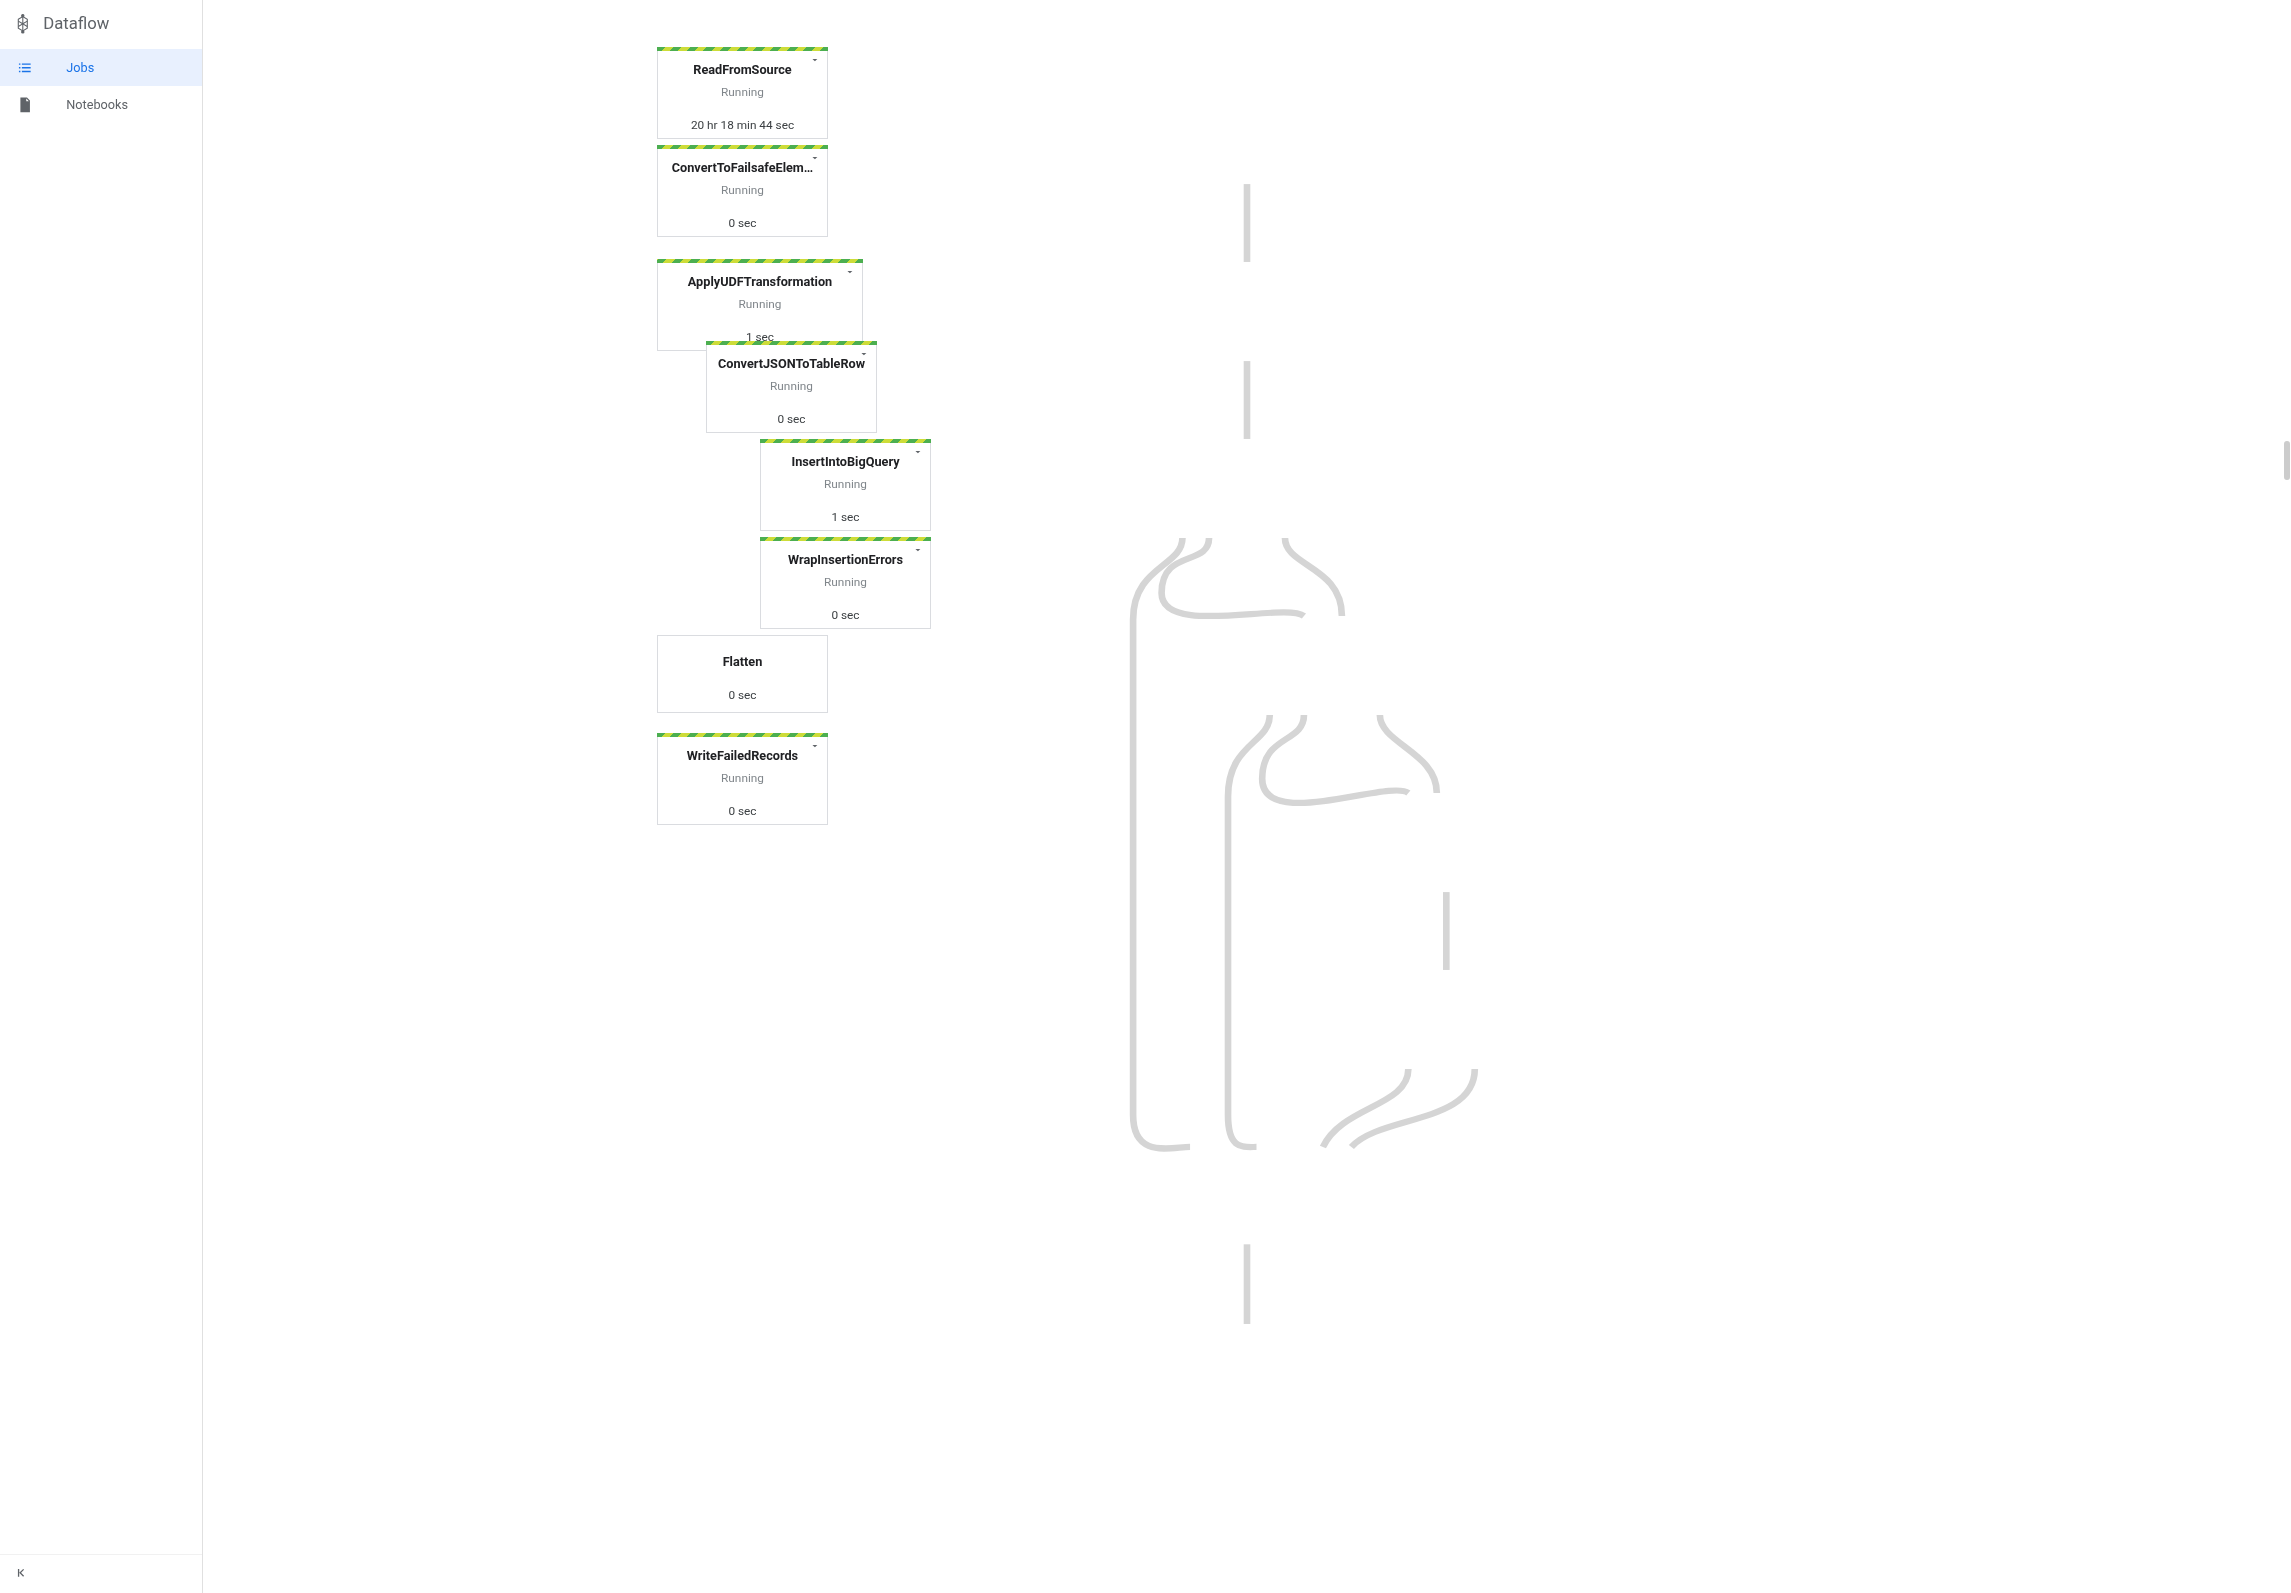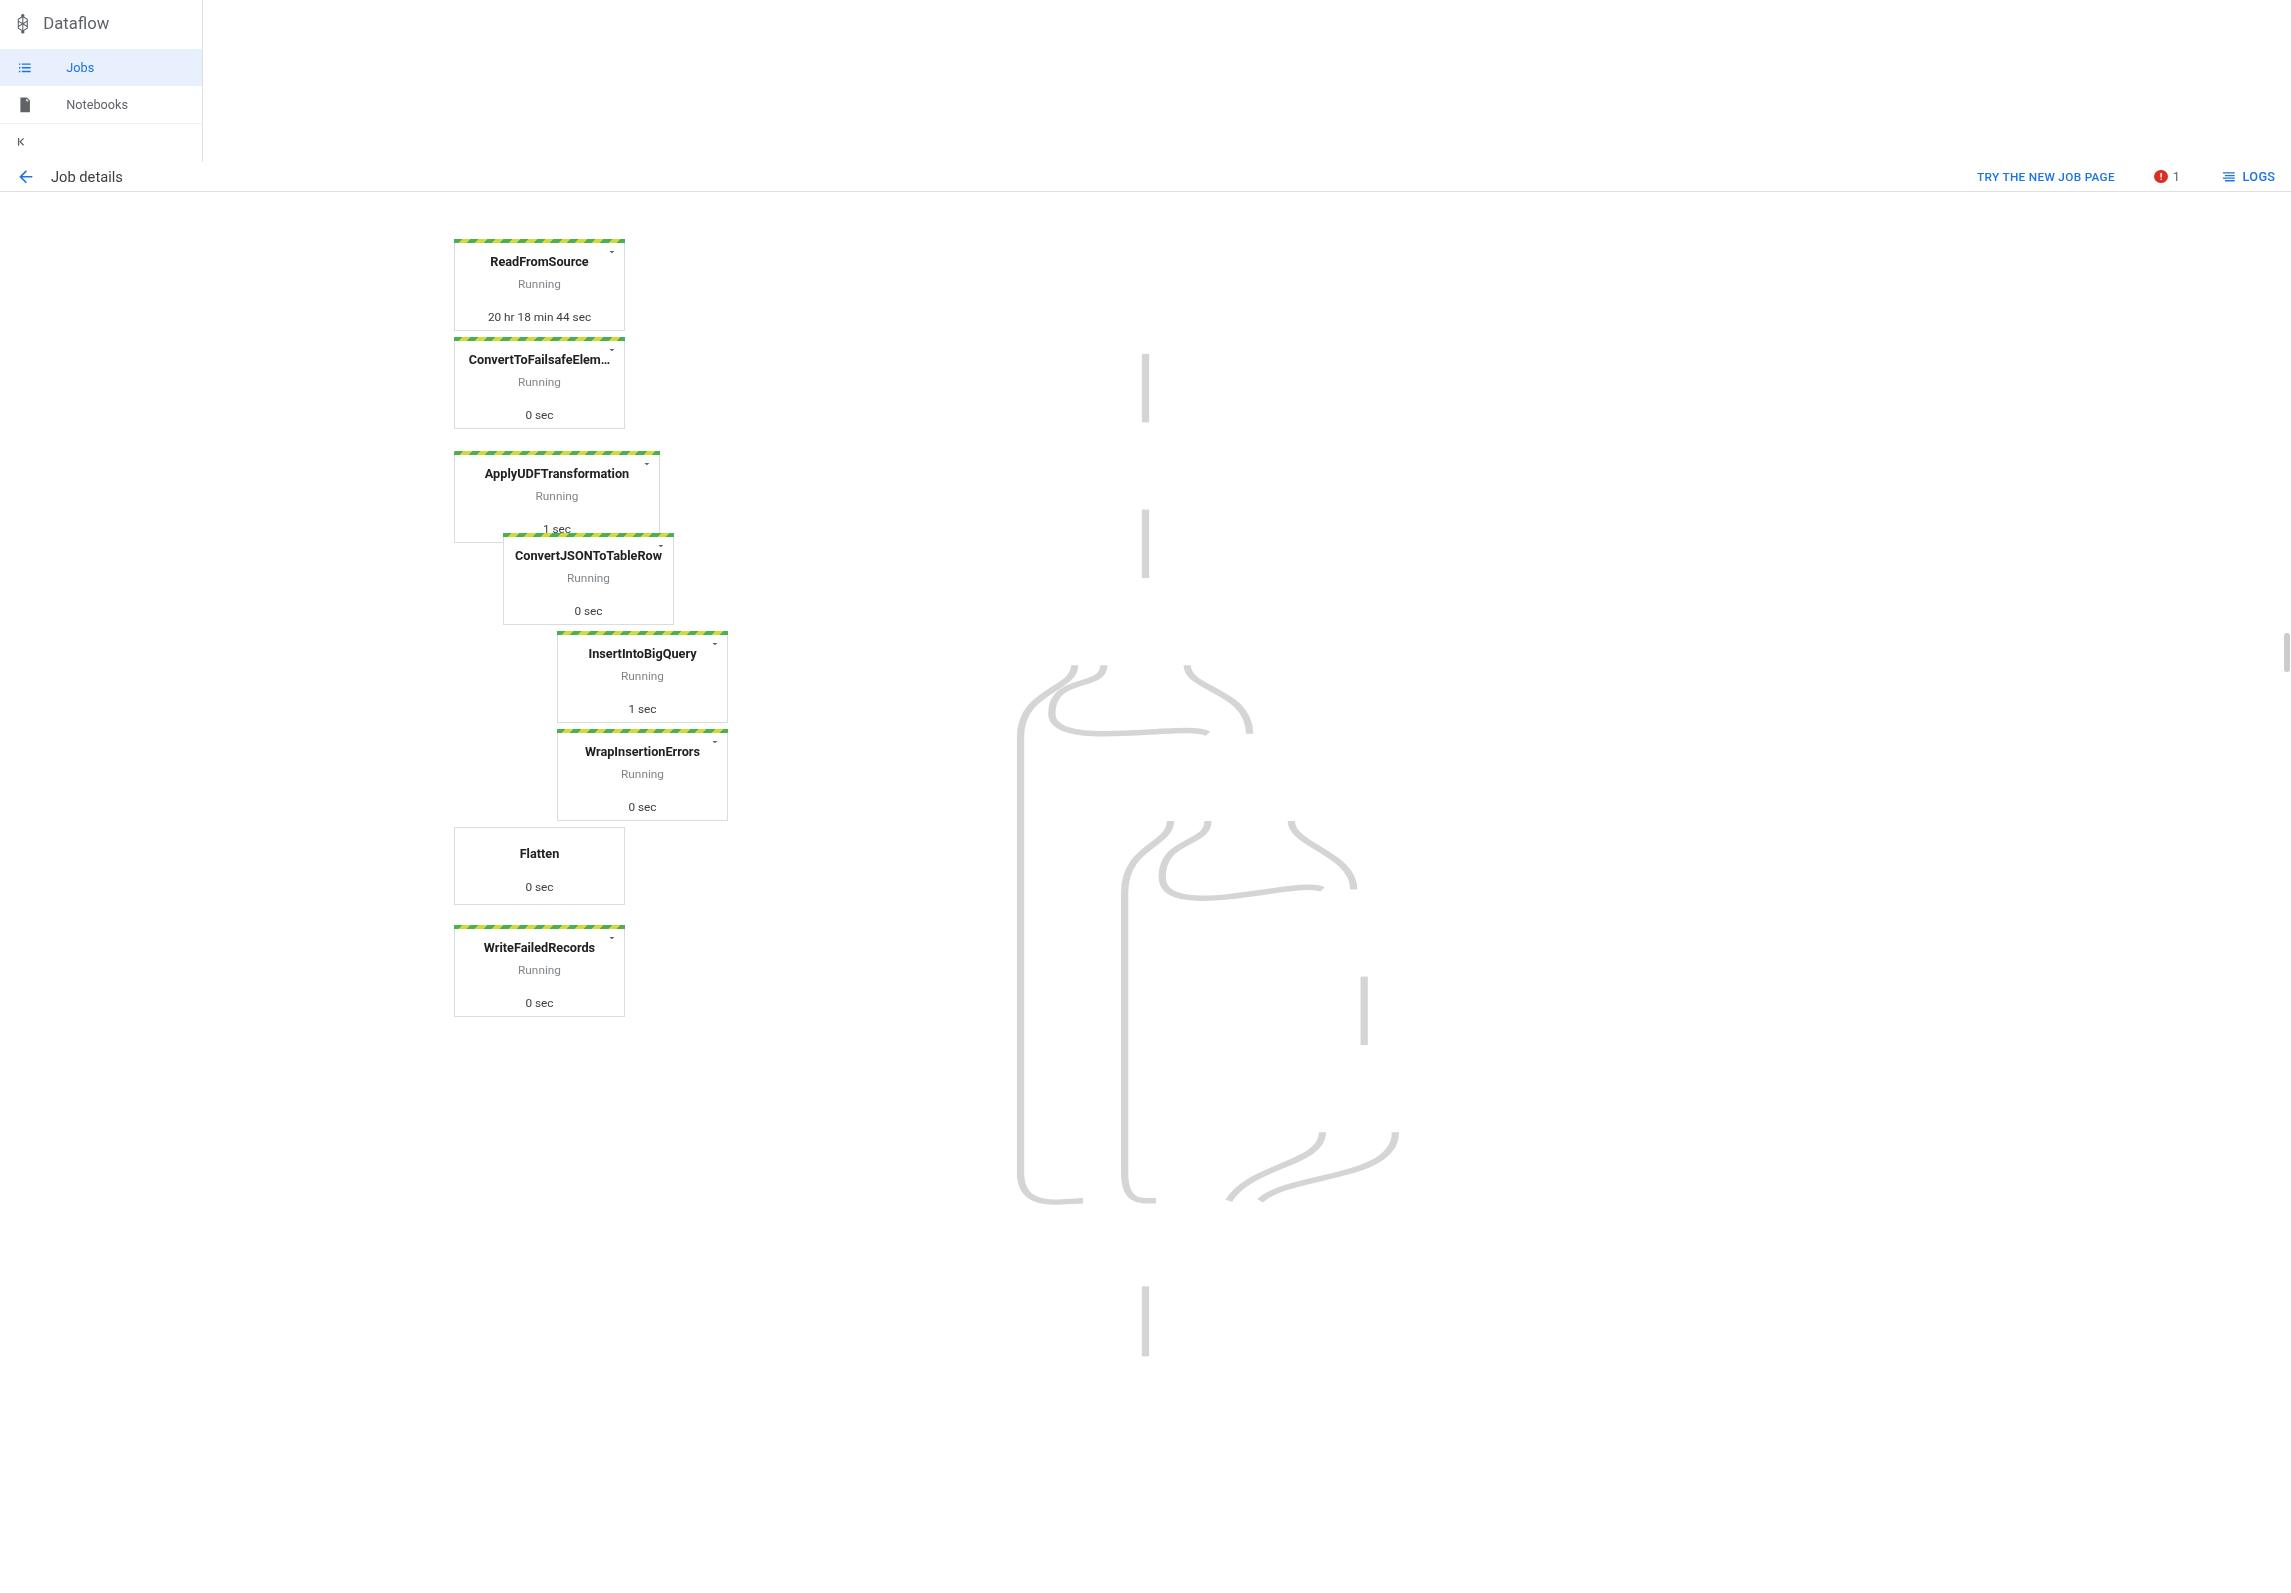--- a/index.html
+++ b/index.html
@@ -1,17 +1,17 @@
 <!DOCTYPE html>
 <html><head>
 <meta charset="utf-8">
 <style>
   * { box-sizing: border-box; margin: 0; padding: 0; }
   html, body { height: 100%; font-family: 'Google Sans', Roboto, Arial, sans-serif; font-size: 12.7px; color: #3c4043; background: #fff; }
-  .app { display: flex; height: 100vh; flex-direction: column; }
+  .app { display: flex; height: 100vh; }
   
   
   .sidebar { width: 203px; flex-shrink: 0; border-right: 1px solid #e0e0e0; display: flex; flex-direction: column; }
   .sidebar-header { height: 47px; display: flex; align-items: center; padding: 0 11.8px; gap: 9.8px; }
   .product-icon { width: 21.6px; height: 21.6px; display: flex; align-items: center; justify-content: center; color: #5f6368; }
   .product-icon svg { width: 21.6px; height: 21.6px; }
   .product-name { font-size: 16.7px; color: #5f6368; font-weight: 400; }
   .sidebar-nav { flex: 1; padding-top: 2px; }
   .nav-item { display: flex; align-items: center; height: 37px; padding: 0 15.7px; gap: 33px; cursor: pointer; color: #5f6368; font-size: 12.7px; }
   .nav-item.active { background: #e8f0fe; color: #1a73e8; }
@@ -93,42 +93,20 @@
     <div class="sidebar-footer">
       <span class="collapse-btn">
         <svg viewBox="0 0 24 24" width="15.7" height="15.7" fill="currentColor">
             <path d="M14 6l-6 6 6 6 1.4-1.4L10.8 12l4.6-4.6L14 6zM6 6h2v12H6V6z"></path>
           </svg>
       </span>
     </div>
   </aside>
 
   <main class="main">
-    <div class="topbar">
-      <span class="back-btn">
-        <svg viewBox="0 0 24 24" width="19.6" height="19.6" fill="currentColor">
-            <path d="M20 11H7.8l5.6-5.6L12 4l-8 8 8 8 1.4-1.4L7.8 13H20v-2z"></path>
-          </svg>
-      </span>
-      <span class="page-title">Job details</span>
-      <span class="topbar-spacer"></span>
-      <a class="try-link">TRY THE NEW JOB PAGE</a>
-      <span class="error-badge">
-        <span class="error-dot">!</span>
-        <span class="error-count">1</span>
-      </span>
-      <span class="logs-btn">
-        <span class="logs-icon">
-          <svg viewBox="0 0 24 24" width="15.7" height="15.7" fill="currentColor">
-              <path d="M3 5h18v2H3V5zm3 4h15v2H6V9zm-3 4h18v2H3v-2zm3 4h15v2H6v-2z"></path>
-            </svg>
-        </span>
-        <span>LOGS</span>
-      </span>
-    </div>
 
     <div class="canvas">
       <svg class="edges" viewBox="0 0 1100 900" preserveAspectRatio="none">
 
         <path class="edge" d="M 550 104 L 550 148"></path>
 
         <path class="edge" d="M 550 204 L 550 248"></path>
 
         <path class="edge" d="M 530 304 C 530 320 505 310 505 335 C 505 360 570 340 580 348"></path>
         <path class="edge" d="M 570 304 C 570 320 600 320 600 348"></path>

